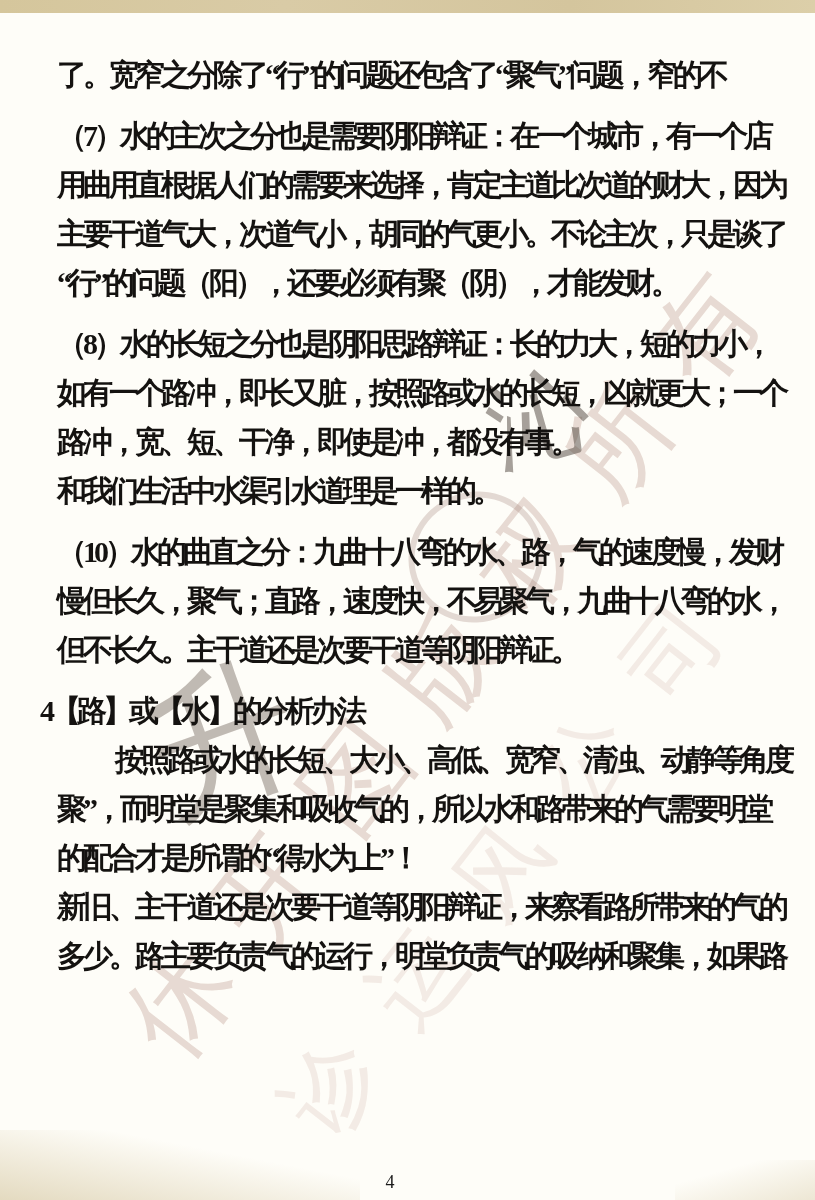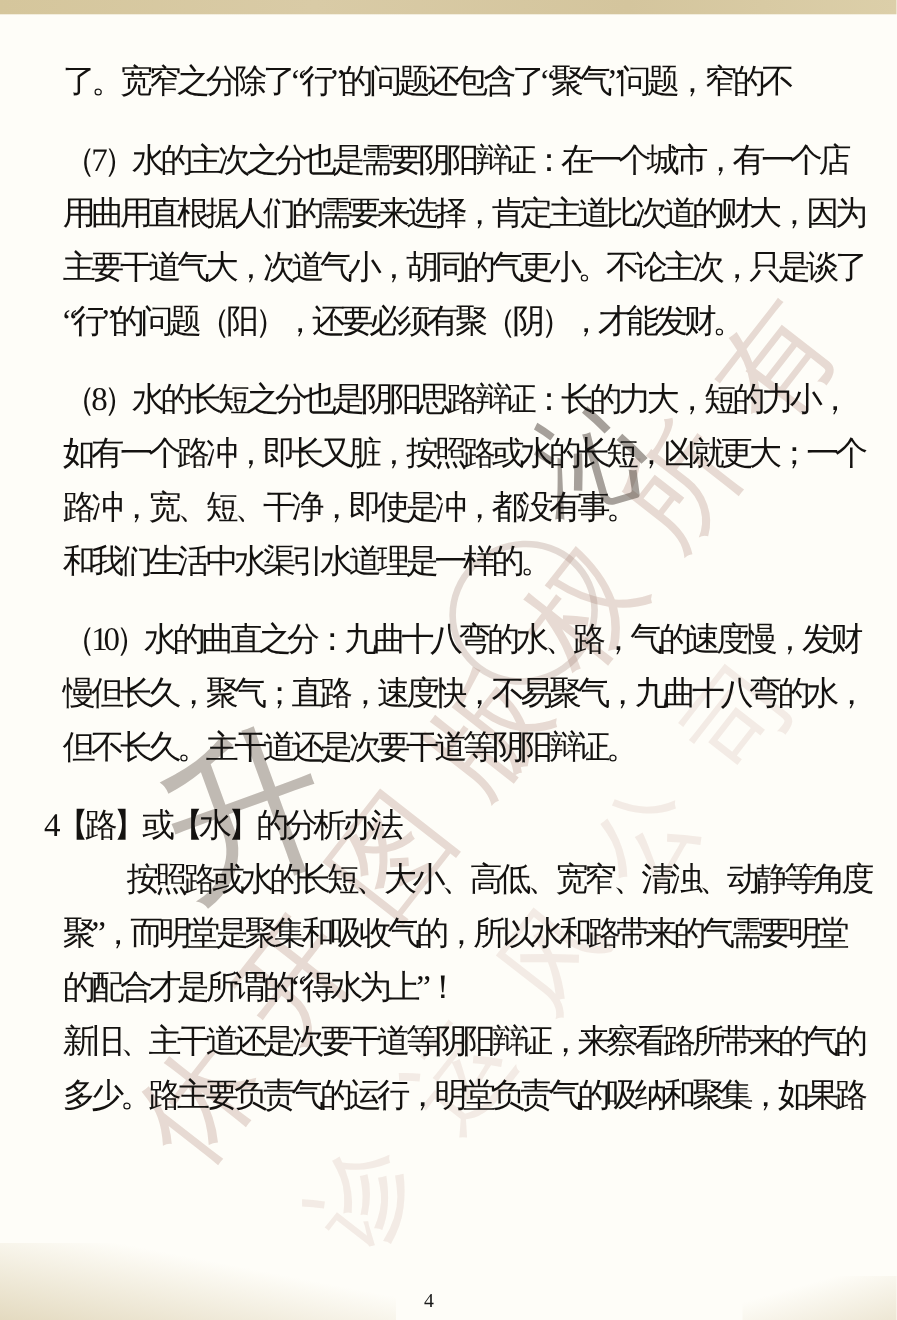--- a/index.html
+++ b/index.html
@@ -21,28 +21,28 @@
   }
   .shade-bottom-right{
     position:absolute;right:0;bottom:0;width:140px;height:40px;
     background:linear-gradient(to top left,rgba(223,212,182,0.55),rgba(223,212,182,0.0) 70%);
     pointer-events:none;
   }
   .content{
     position:absolute;left:57px;top:50px;width:720px;
     color:#141210;
     font-size:30px;
-    font-weight:400;
+    font-weight:700;
     letter-spacing:-4px;
   }
   .line{
     height:49px;line-height:49px;
     white-space:nowrap;
   }
-  .gap{margin-top:22px;}
+  .gap{margin-top:12px;}
   .heading{margin-left:-17px;}
   .indent{margin-left:58px;}
   .watermark-layer{position:absolute;left:0;top:0;width:815px;height:1200px;pointer-events:none;overflow:hidden;}
   .wm-line1{
     position:absolute;left:95px;top:1000px;
     transform:rotate(-52deg);transform-origin:0 0;
     font-size:104px;letter-spacing:38px;white-space:nowrap;
     color:rgba(168,118,104,0.26);font-weight:400;
   }
   .wm-line2{

